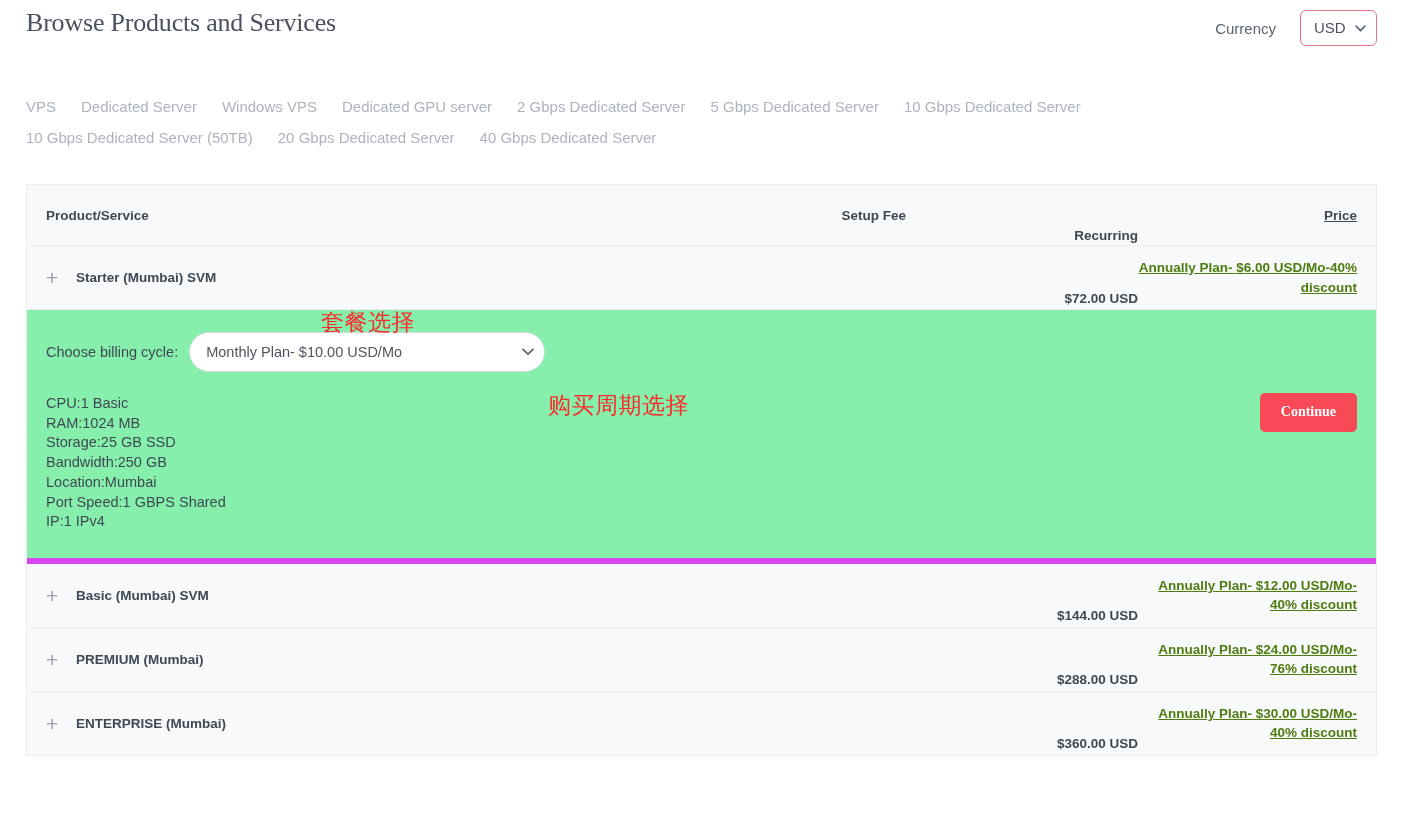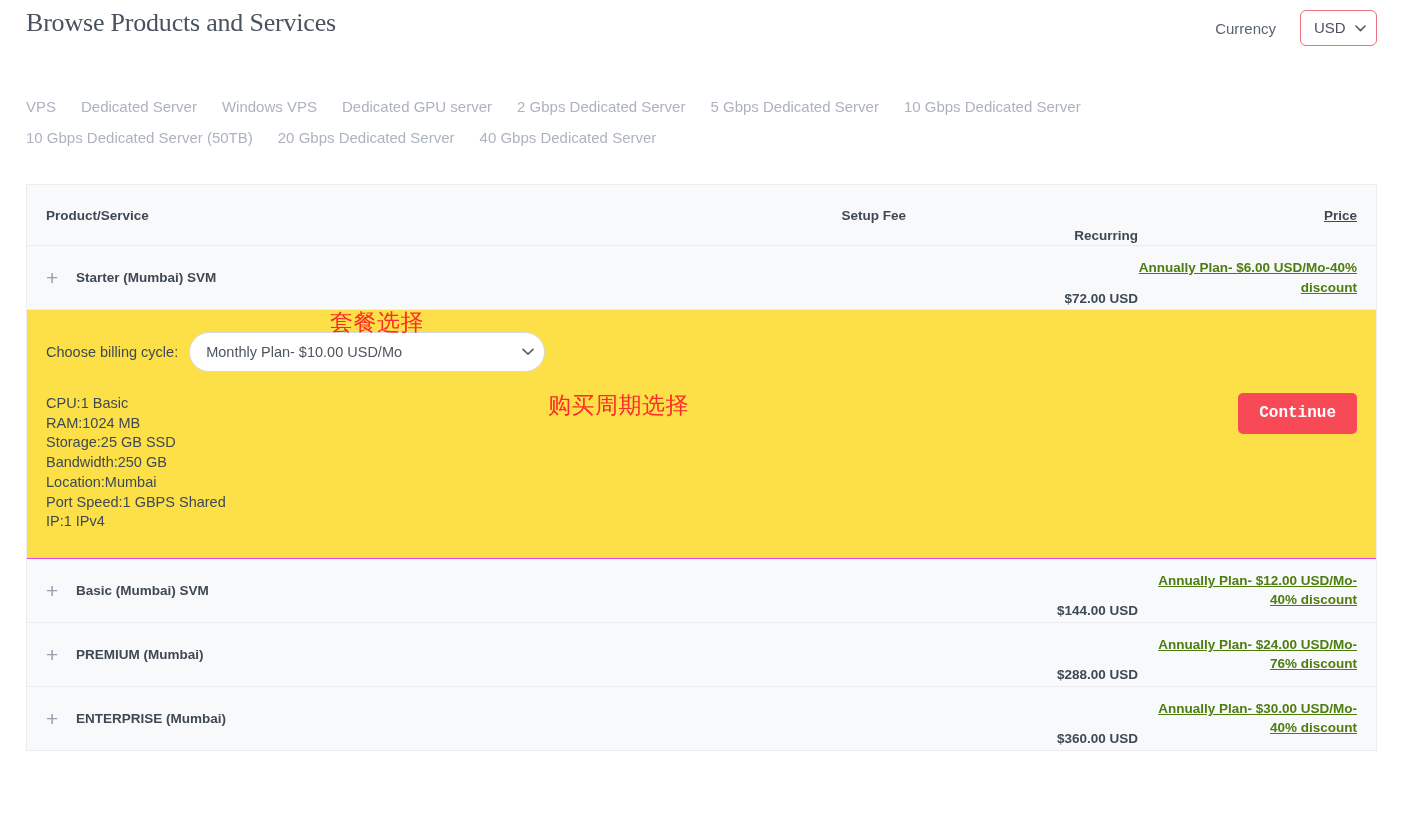--- a/index.html
+++ b/index.html
@@ -161,22 +161,22 @@
   }
   .price-cell {
     font-size: 13.5px;
     font-weight: bold;
     color: #4d7c0f;
     line-height: 1.45;
   }
 
   
   .detail-row {
-    background: #fde047;
-    border-bottom: 1px solid #d946ef;
+    background: #86efac;
+    border-bottom: 6px solid #d946ef;
     padding: 22px 19px 26px 19px;
     position: relative;
     box-sizing: border-box;
     min-height: 245px;
   }
   .billing-line {
     display: flex;
     align-items: center;
     gap: 11px;
   }
@@ -208,40 +208,40 @@
   .spec-line { display: block; }
 
   .continue-btn {
     position: absolute;
     right: 19px;
     top: 83px;
     background: #f84957;
     color: #ffffff;
     border: none;
     border-radius: 5px;
-    font-family: Liberation Mono, monospace;
-    font-size: 16px;
+    font-family: Liberation Serif, serif;
+    font-size: 14px;
     font-weight: bold;
     padding: 11px 21px;
     cursor: pointer;
     line-height: 1.2;
   }
 
   
   .annot {
     position: absolute;
     color: #fb2b2b;
     font-size: 23px;
     font-family: "DejaVu Sans", sans-serif;
     font-weight: 400;
     white-space: nowrap;
     pointer-events: none;
     letter-spacing: 0.5px;
   }
-  #annot-plan  { left: 330px; top: 307px; }
+  #annot-plan  { left: 321px; top: 307px; }
   #annot-cycle { left: 548px; top: 390px; }
 </style>
 </head>
 <body>
 
 <div class="page-header">
   <h1 class="page-title">Browse Products and Services</h1>
 
   <div class="currency-wrap">
     <span class="currency-label">Currency</span>

